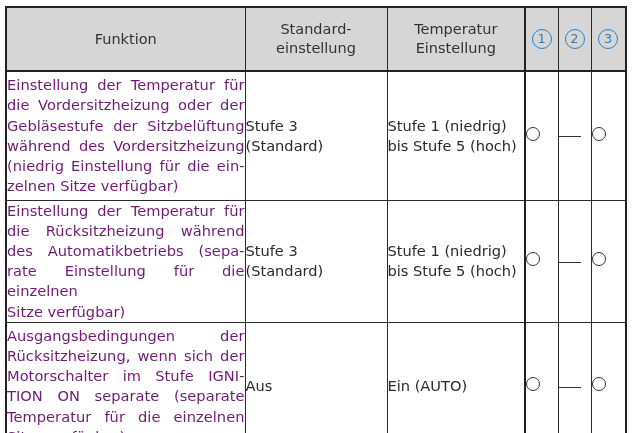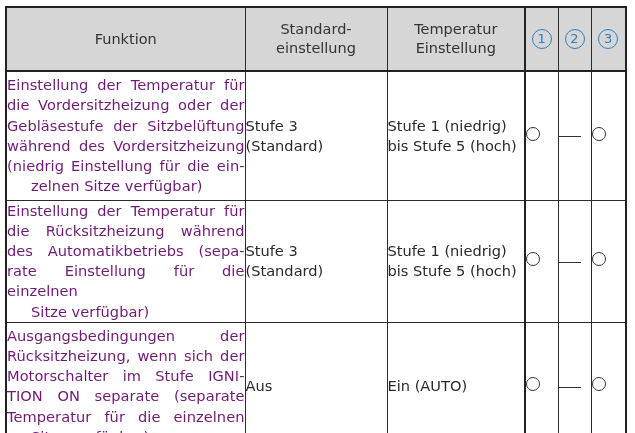--- a/index.html
+++ b/index.html
@@ -22,21 +22,21 @@
   thead th { border-bottom:2px solid #222 !important; }
   tbody tr.r1 { height:129px; }
   tbody tr.r2 { height:111px; }
   tbody tr.r3 { height:129px; }
   tbody tr + tr td { border-top:2px solid #222; }
   td.func {
     font-size:14.6px; line-height:20.2px; text-align:justify;
     padding:2px 6px 2px 6px; color:#701a75; letter-spacing:0.05px;
   }
   td.func span.line { display:block; text-align:justify; text-align-last:justify; }
-  td.func span.line.last { text-align-last:left;margin-left:24px; }
+  td.func span.line.last { text-align-last:left; }
   td.center { text-align:left; font-size:14.6px; line-height:20px; }
   .sym-col { border-left:2px solid #222 !important; }
   .circ-num {
     display:inline-block; width:18px; height:18px; border:1.2px solid #2f7fc0;
     border-radius:50%; color:#2f7fc0; font-size:13px; line-height:18px;
     text-align:center; font-family:"DejaVu Sans", sans-serif;
   }
   .circle-mark {
     display:inline-block; width:12px; height:12px; border:1.3px solid #333;
     border-radius:50%;

